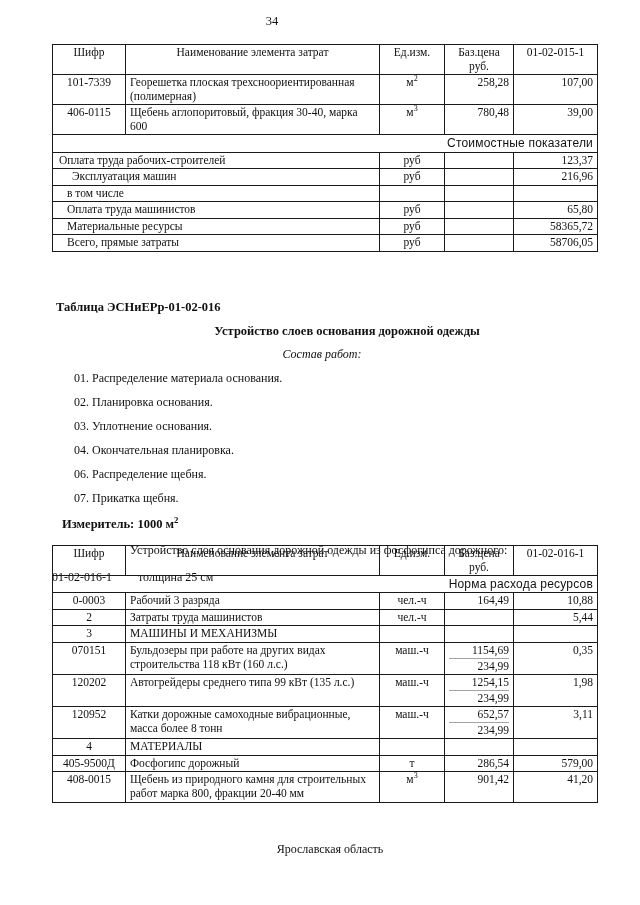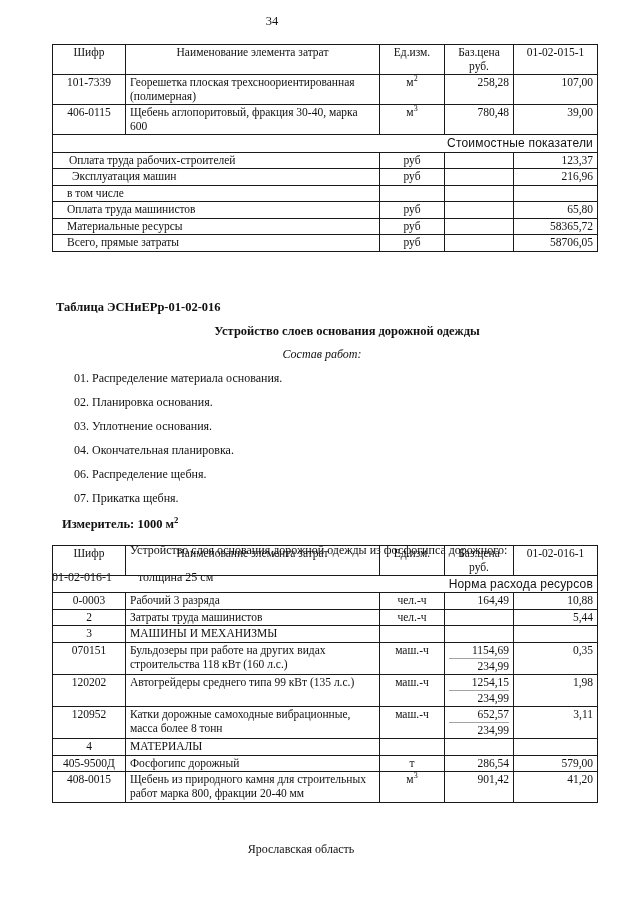--- a/index.html
+++ b/index.html
@@ -143,20 +143,21 @@
   .table2-wrap { position: absolute; top: 545px; left: 52px; }
 
   
   .footer {
     position: absolute;
     top: 842px;
     left: 0;
     width: 602px;
     text-align: center;
     font-size: 12px;
+    padding-left: 29px;
   }
 </style>
 </head>
 <body>
 
 <div class="page">
 
   <div class="page-number">34</div>
 
   <div class="table1-wrap">
@@ -187,21 +188,21 @@
           <td class="c-unit center"><span>м</span><sup>3</sup></td>
           <td class="c-price right">780,48</td>
           <td class="c-val right">39,00</td>
         </tr>
 
         <tr>
           <td class="band" colspan="5">Стоимостные показатели</td>
         </tr>
 
         <tr>
-          <td class="c-name bold" colspan="2" style="padding-left:16px;">Оплата труда рабочих-строителей</td>
+          <td class="c-name bold" colspan="2" style="padding-left:6px;">Оплата труда рабочих-строителей</td>
           <td class="c-unit center bold">руб</td>
           <td class="c-price right"></td>
           <td class="c-val right bold">123,37</td>
         </tr>
         <tr>
           <td class="c-name bold" colspan="2" style="padding-left:19px;">Эксплуатация машин</td>
           <td class="c-unit center bold">руб</td>
           <td class="c-price right"></td>
           <td class="c-val right bold">216,96</td>
         </tr>

